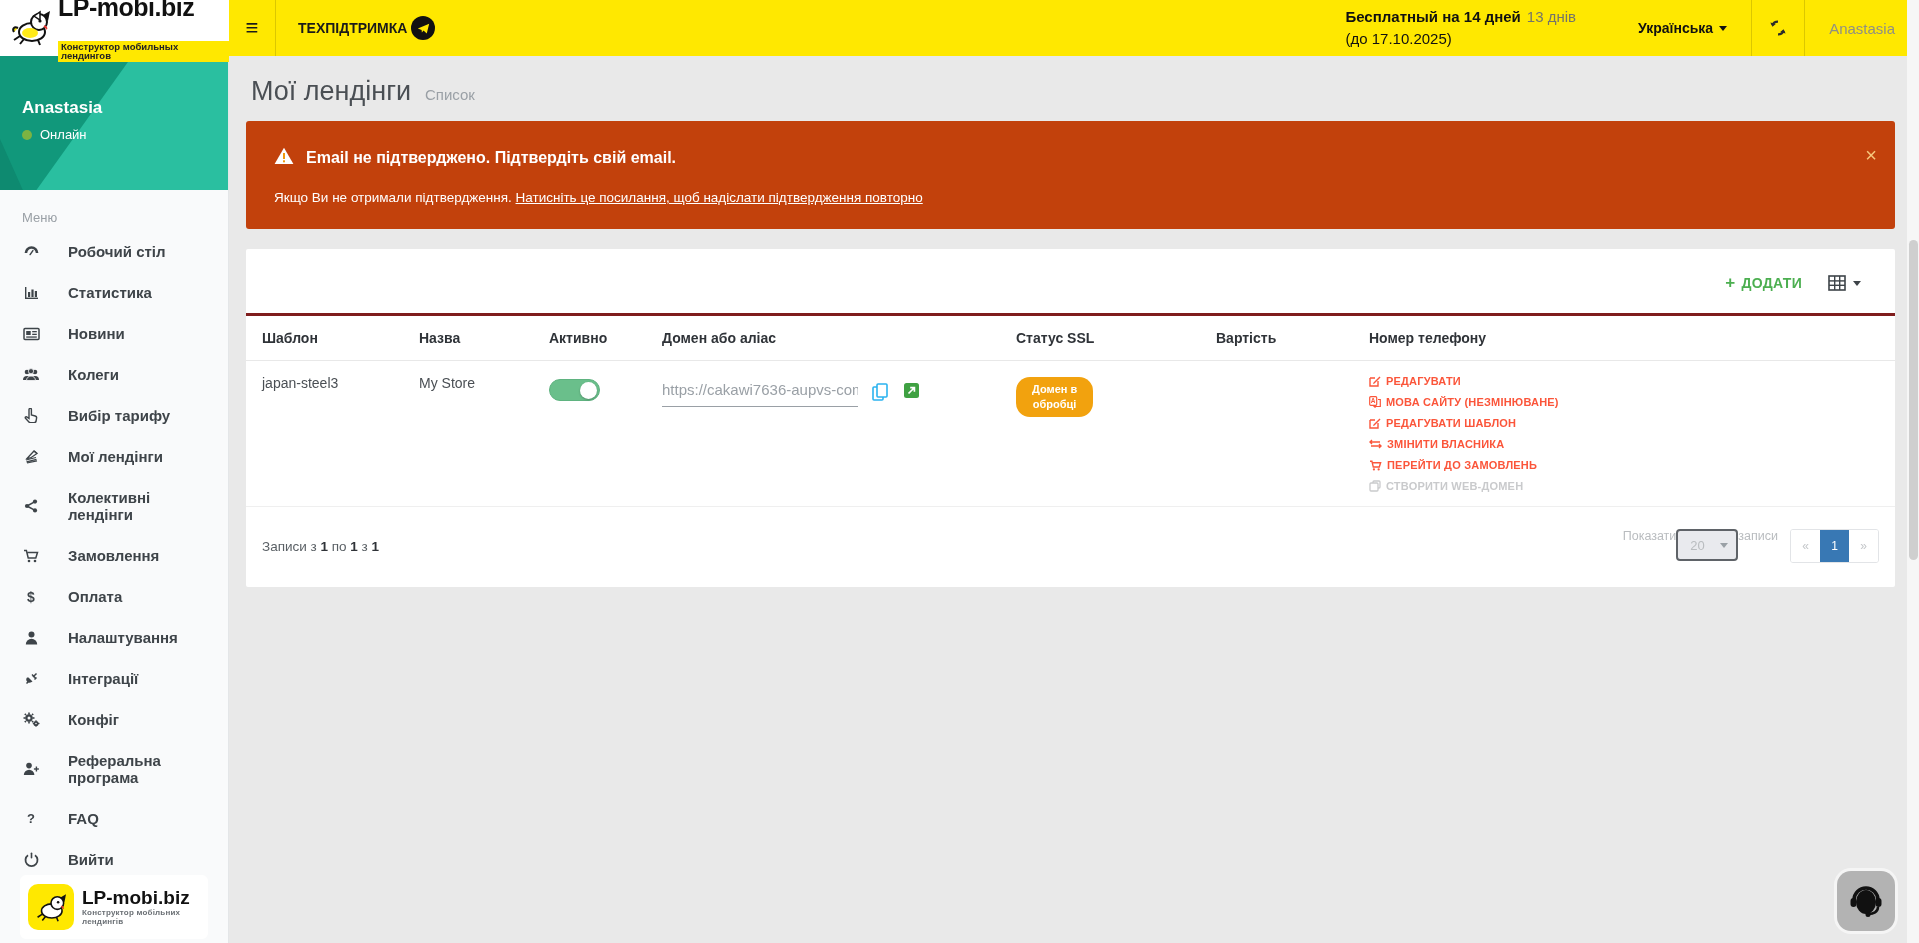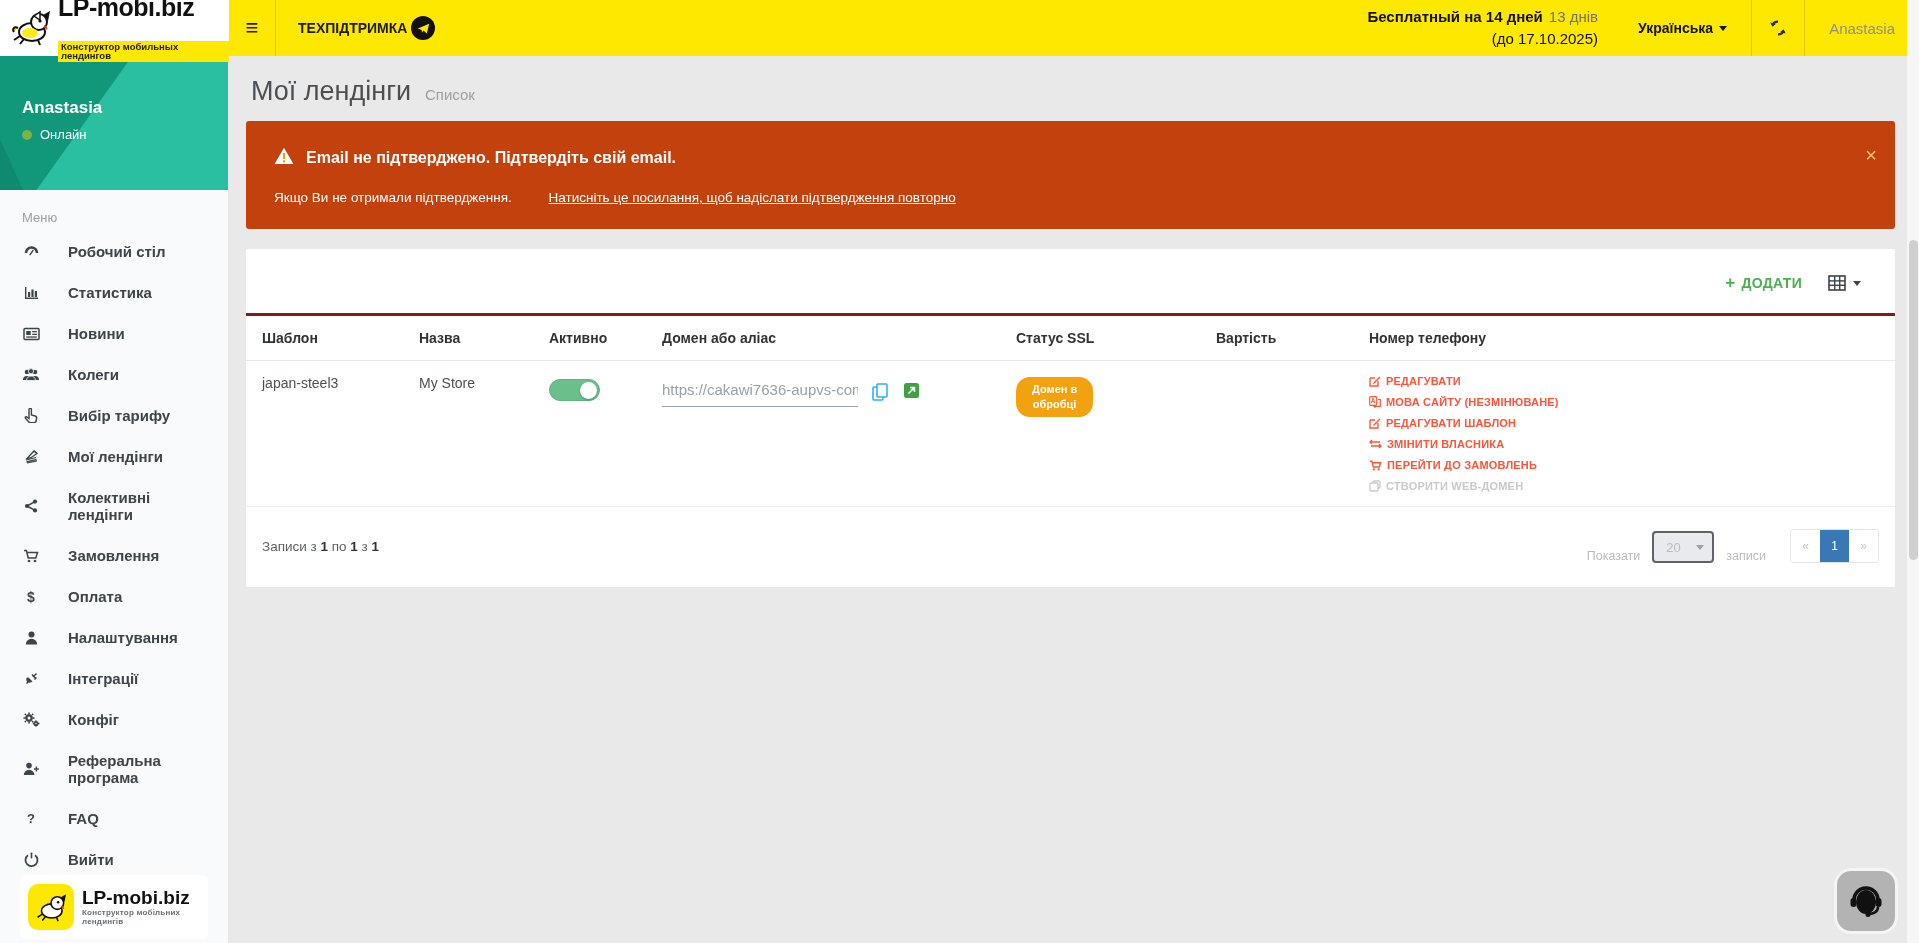--- a/index.html
+++ b/index.html
@@ -11,21 +11,21 @@
   .logo-box { width:229px; height:56px; background:#ffffff; display:flex; align-items:center; gap:6px; padding-left:10px; flex:none; cursor:pointer; }
   .logo-txt { display:flex; flex-direction:column; line-height:1; }
   .brand-name { font-size:25px; font-weight:bold; color:#111; letter-spacing:-0.5px; }
   .brand-tag { margin-top:21px; font-size:9.5px; font-weight:bold; color:#222; background:#ffe800; padding:1px 3px; align-self:flex-start; }
   .yellowbar { flex:1; background:#ffe800; display:flex; align-items:center; height:56px; }
   .burger { width:46px; height:56px; background:none; border:none; font-size:22px; font-weight:bold; color:#1a1a1a; cursor:pointer; }
   .tb-divider { width:1px; height:56px; background:rgba(0,0,0,0.14); }
   .support { display:flex; align-items:center; gap:4px; padding:0 22px; font-weight:bold; font-size:14px; color:#1a1a1a; cursor:pointer; }
   .tg-circle { width:24px; height:24px; border-radius:50%; background:#111; display:flex; align-items:center; justify-content:center; }
   .tb-spacer { flex:1; }
-  .trial { text-align:right; line-height:1.5; margin-right:16px; font-size:15px; }
+  .trial { text-align:left; line-height:1.5; margin-right:38px; font-size:15px; }
   .trial b { color:#111; }
   .trial .days { color:#74746a; margin-left:6px; }
   .trial .until { color:#111; }
   .lang { display:flex; align-items:center; gap:6px; font-weight:bold; color:#111; font-size:14px; padding:0 24px; cursor:pointer; }
   .caret { width:0; height:0; border-left:4px solid transparent; border-right:4px solid transparent; border-top:5px solid #111; display:inline-block; }
   .refresh-btn { width:52px; height:56px; border:none; background:none; cursor:pointer; display:flex; align-items:center; justify-content:center; }
   .tb-user { padding:0 24px; color:#8f8f83; font-size:15px; cursor:pointer; display:flex; align-items:center; height:56px; }
 
   
   .sidebar { position:absolute; top:56px; left:0; width:229px; height:887px; background:#f9fafb; border-right:1px solid #e4e6e8; z-index:20; }
@@ -47,21 +47,21 @@
 
   
   .main { position:absolute; top:56px; left:229px; width:1678px; height:887px; }
   .page-head { padding:20px 0 14px 22px; }
   .page-title { display:inline; font-size:27px; font-weight:normal; color:#4a4f54; }
   .page-sub { display:inline; font-size:15px; color:#9aa0a6; margin-left:10px; }
 
   .banner { position:relative; margin:0 12px 0 17px; background:#c2410c; border-radius:3px; color:#fff; padding:26px 60px 24px 28px; }
   .banner-line1 { display:flex; align-items:center; gap:12px; font-size:16px; font-weight:bold; }
   .banner-line2 { margin-top:21px; font-size:13.5px; }
-  .banner-line2 a { color:#fff; text-decoration:underline; cursor:pointer;margin-left:33px; }
+  .banner-line2 a { color:#fff; text-decoration:underline; cursor:pointer; }
   .banner-close { position:absolute; right:18px; top:24px; background:none; border:none; color:#f7c87e; font-size:20px; cursor:pointer; line-height:1; }
 
   .card { margin:20px 12px 0 17px; background:#ffffff; border-radius:2px; padding:0 0 10px 0; }
   .card-toolbar { display:flex; justify-content:flex-end; align-items:center; gap:26px; padding:24px 34px 20px 0; }
   .add-btn { display:flex; align-items:center; gap:6px; background:none; border:none; color:#4caf50; font-size:14px; font-weight:bold; cursor:pointer; letter-spacing:0.3px; }
   .add-plus { color:#4caf50; font-size:17px; font-weight:bold; }
   .cols-btn { display:flex; align-items:center; gap:7px; background:none; border:none; cursor:pointer; }
   .cols-btn .caret { border-top-color:#3e4449; }
 
   .tbl { width:100%; }
@@ -79,21 +79,21 @@
 
   .ssl-badge { display:inline-block; background:#f2a20e; color:#fff; font-size:11px; font-weight:bold; text-align:center; border-radius:14px; padding:5px 16px; line-height:1.35; margin-top:2px; }
 
   .opts { display:flex; flex-direction:column; gap:9px; padding-top:2px; }
   .opt { display:flex; align-items:center; gap:5px; color:#fb553a; font-size:11px; font-weight:bold; text-decoration:none; cursor:pointer; letter-spacing:0.2px; }
   .opt.disabled { color:#c9cacc; cursor:default; }
 
   .tbl-foot { display:flex; justify-content:space-between; align-items:center; padding:22px 16px 14px 16px; }
   .records { font-size:13.5px; color:#5a6065; }
   .records b { color:#2f3338; }
-  .foot-right { display:flex; align-items:flex-end; gap:12px; }
+  .foot-right { display:flex; align-items:flex-start; }
   .show-label, .records-label { color:#b9bcbf; font-size:12.5px; }
   .page-size { width:62px; height:32px; background:#e9eaee; border:2px solid #5f6368; border-radius:4px; color:#b9bcbf; font-size:13px; display:flex; align-items:center; justify-content:space-between; padding:0 8px 0 12px; cursor:default; }
   .page-size .caret { border-top-color:#9aa0a6; }
   .pager { display:flex; border:1px solid #e2e4e7; border-radius:3px; overflow:hidden; margin-left:12px; }
   .pager > div { width:29px; height:32px; display:flex; align-items:center; justify-content:center; font-size:12px; background:#fff; color:#c3c6c9; }
   .pager .pg-current { background:#3878b4; color:#fff; cursor:pointer; }
 
   
   .scrollbar { position:absolute; right:0; top:0; width:12px; height:943px; background:#f6f6f6; z-index:40; }
   .scroll-thumb { position:absolute; left:1.5px; top:240px; width:9px; height:320px; background:#cfcfcf; border-radius:5px; }

